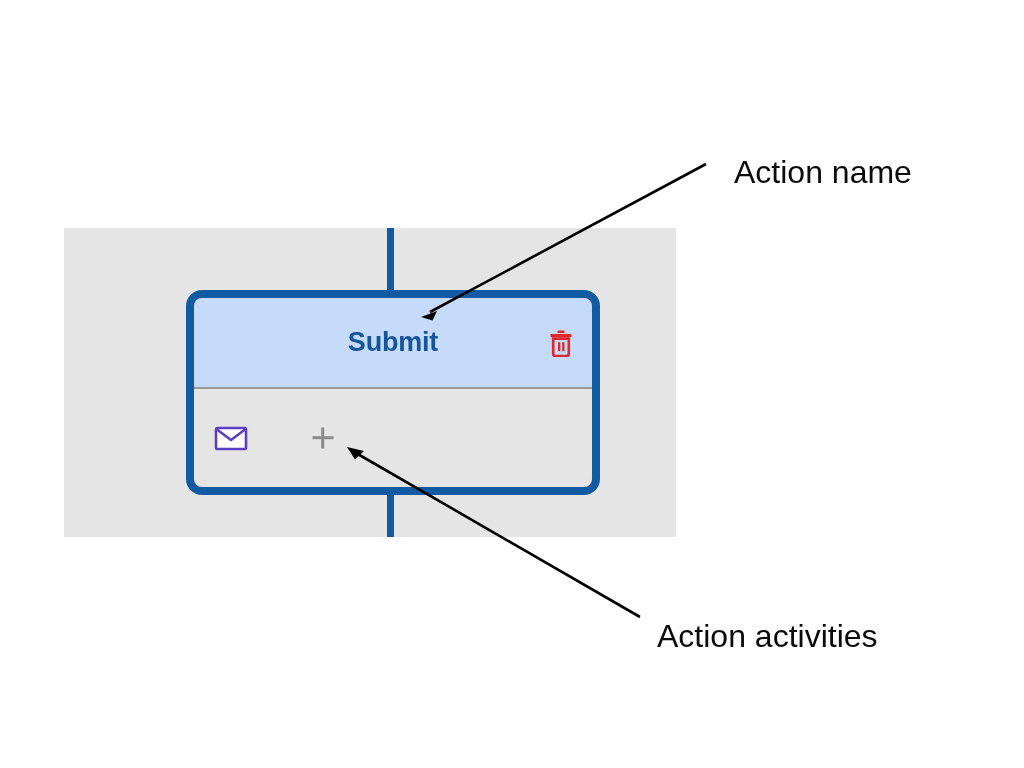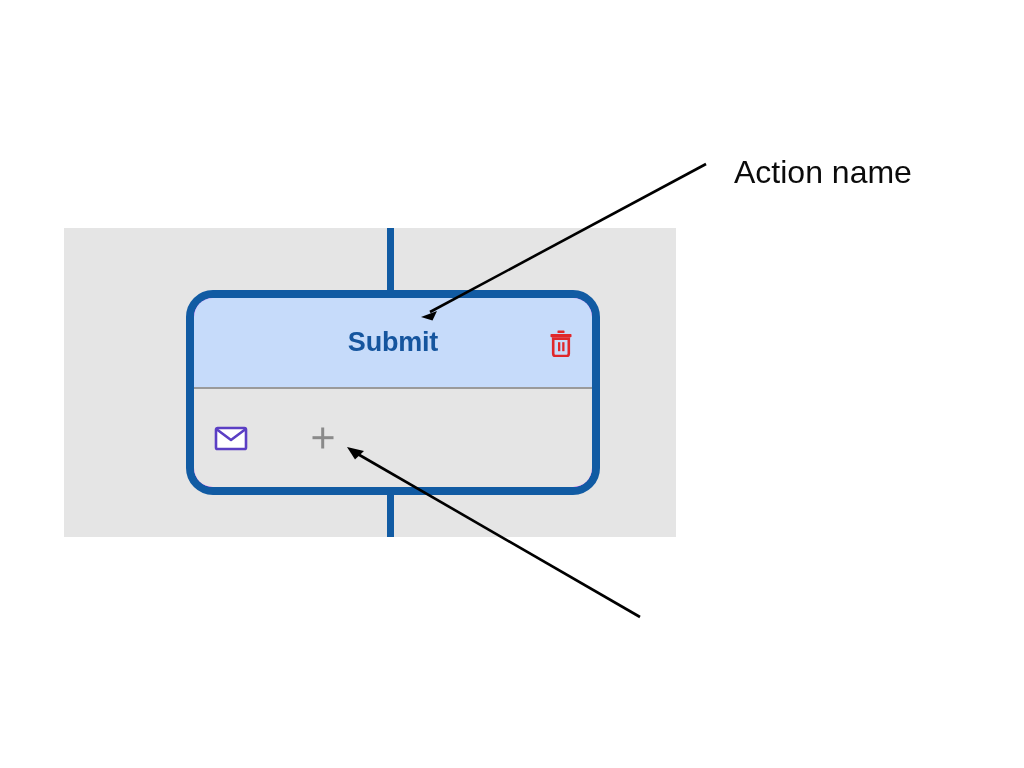--- a/index.html
+++ b/index.html
@@ -46,21 +46,21 @@
 
   
   #node {
     position: absolute;
     left: 122px;            
     top: 62px;              
     width: 414px;
     height: 205px;
     box-sizing: border-box;
     border: 8px solid #115ba3;
-    border-radius: 27px;
+    border-radius: 16px;
     background: #d946ef;
     overflow: hidden;
     display: flex;
     flex-direction: column;
   }
 
   .node-header {
     position: relative;
     height: 89px;
     flex: 0 0 89px;
@@ -201,14 +201,15 @@
     </g>
 
     <g>
       <line x1="640" y1="617" x2="356" y2="453" stroke="#000000" stroke-width="2.6"></line>
       <path d="M347 447 L364 451 L355 459.5 Z" fill="#000000"></path>
     </g>
   </svg>
 
   <div class="annotation-label" id="label-action-name">Action name</div>
 
+  <div class="annotation-label" id="label-action-acts">Action activities</div>
 
 </div>
 
 </body></html>

